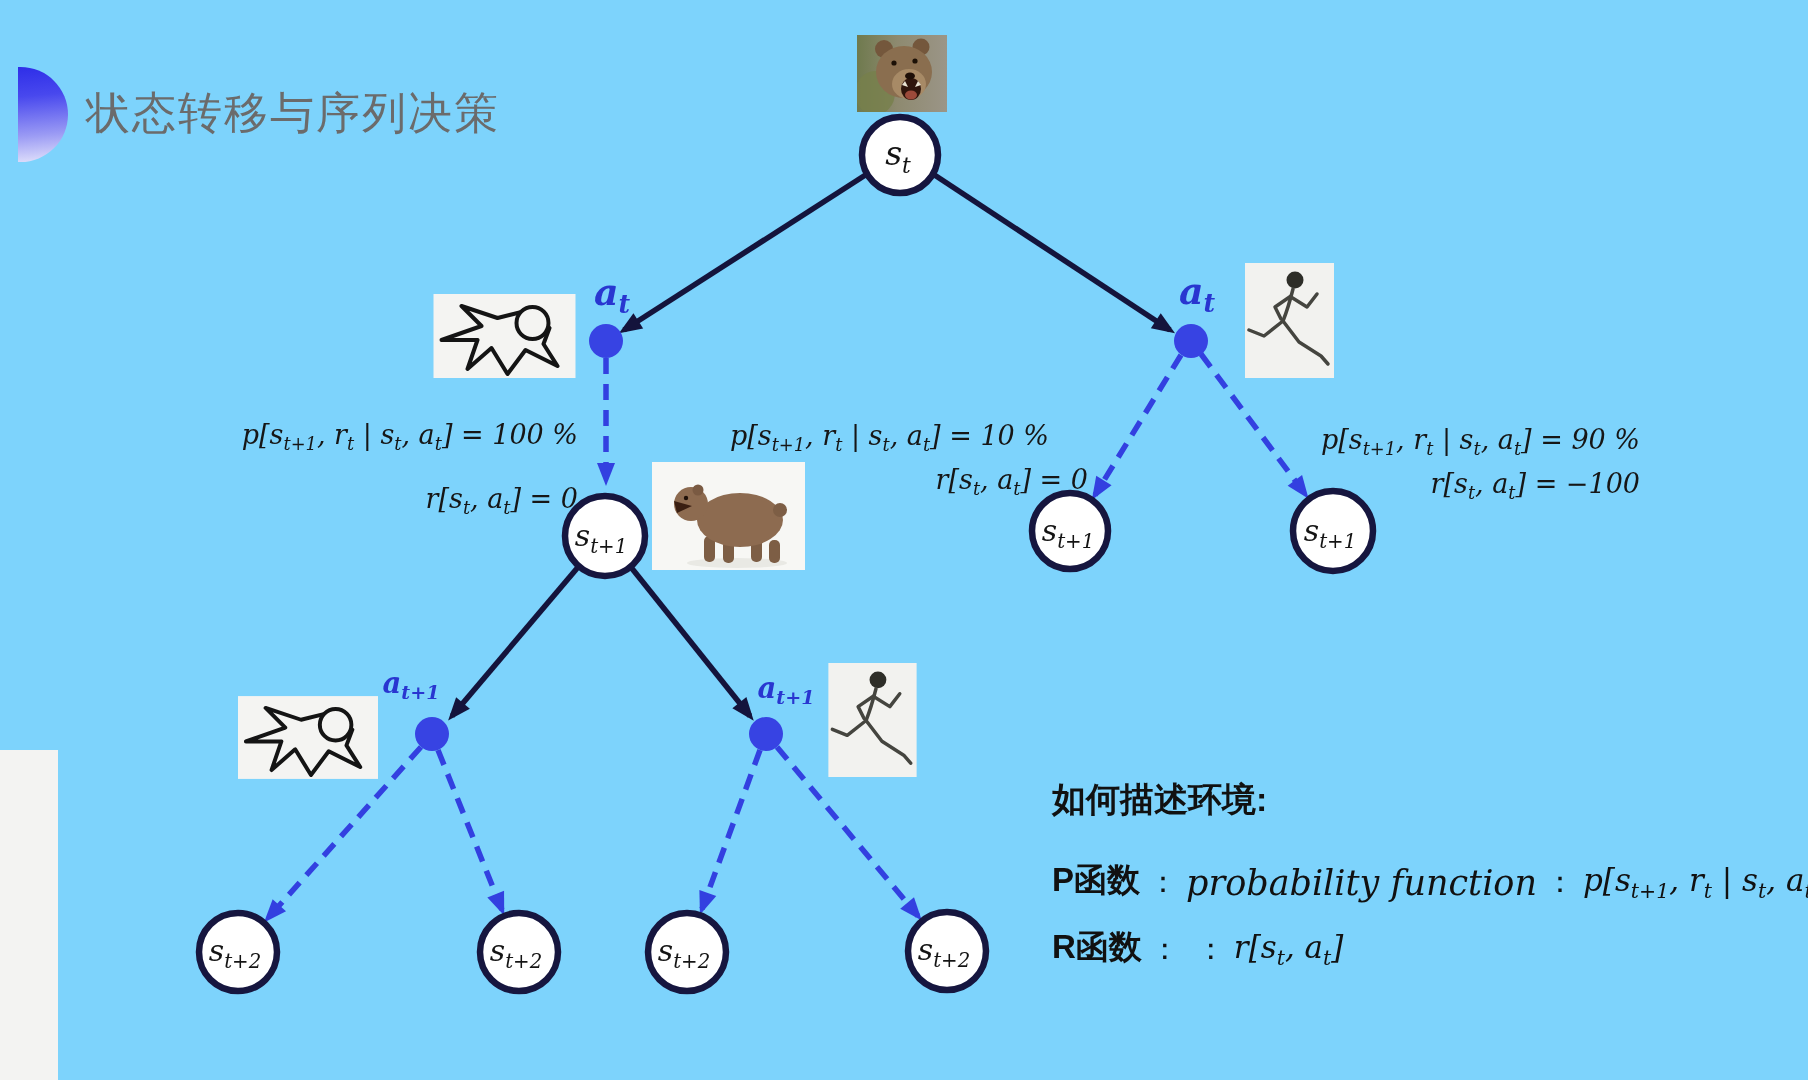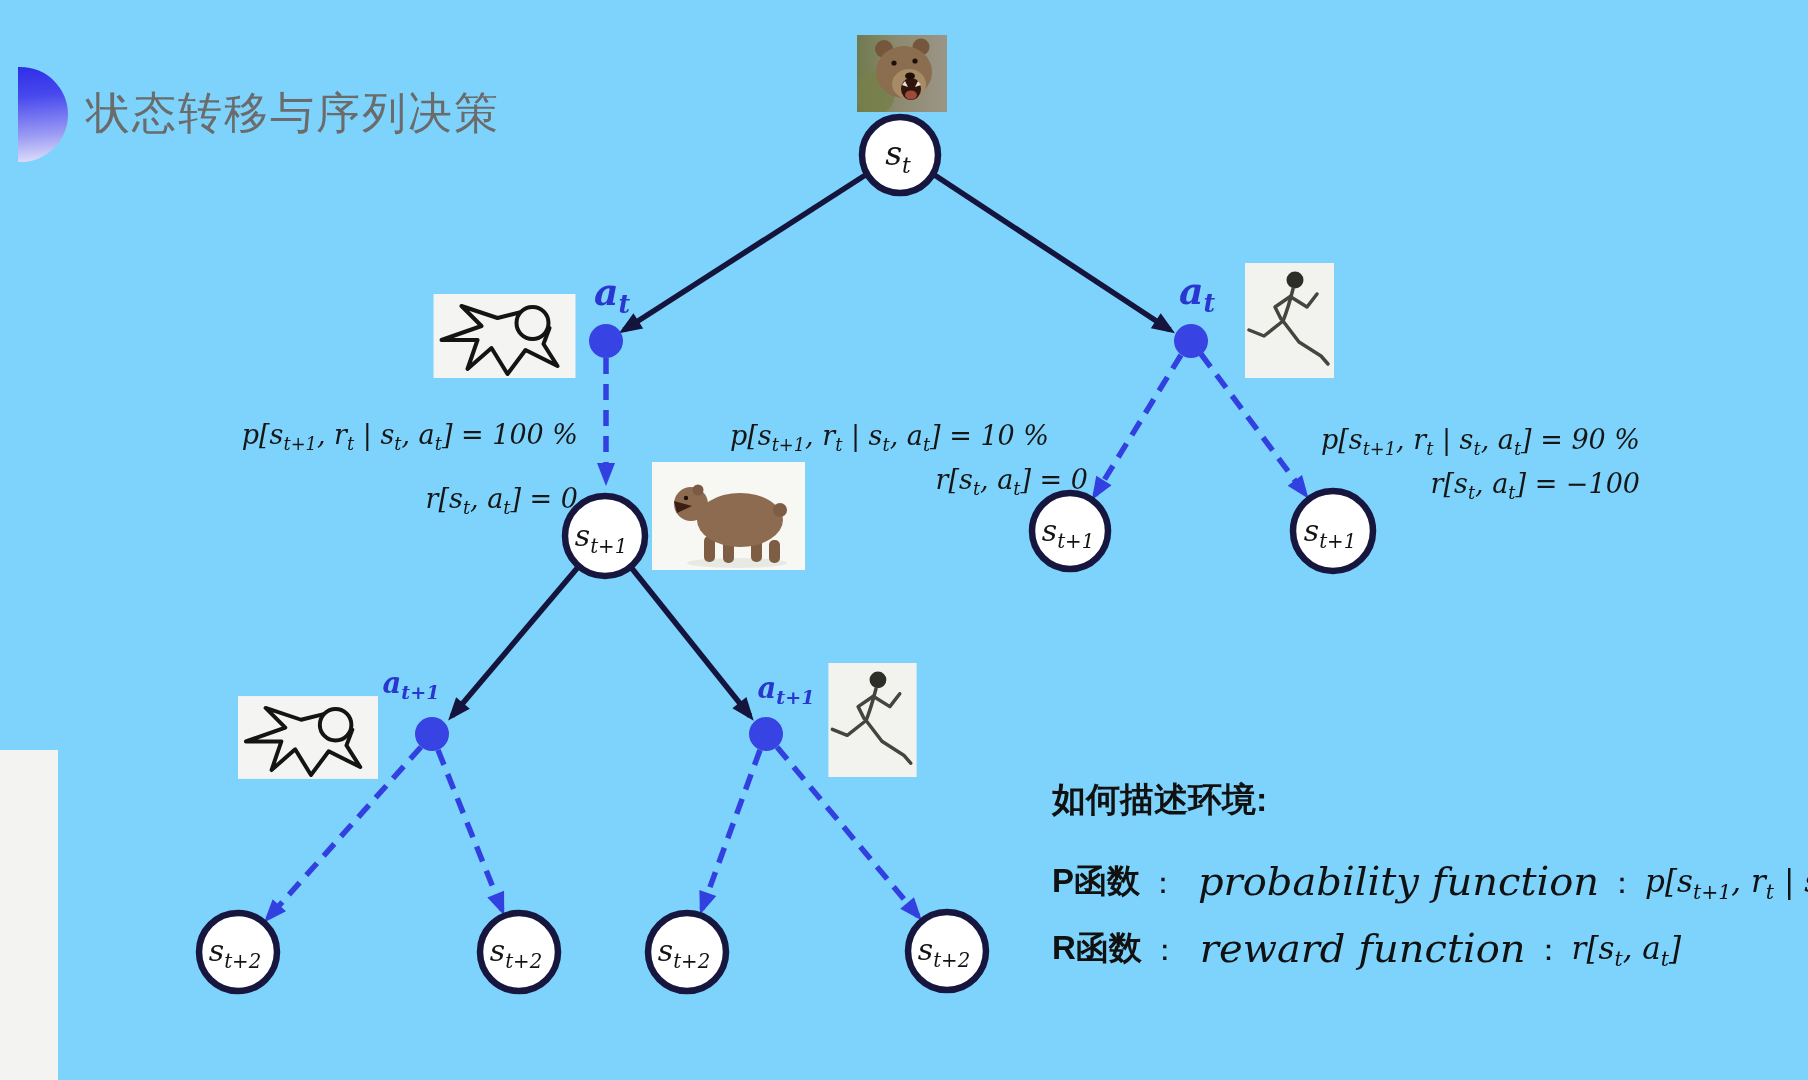--- a/index.html
+++ b/index.html
@@ -17,21 +17,21 @@
   .math sub{font-size:66%;font-style:italic;}
   .nlabel{transform:translate(-50%,-50%);font-size:30px;color:#141414;white-space:nowrap;}
   .nlabel.root{font-size:33px;}
   .alabel{transform:translate(-50%,-50%);font-size:38px;font-weight:600;color:#2936d0;white-space:nowrap;}
   .formula{text-align:left;font-size:27px;color:#161616;white-space:nowrap;}
   
   .panel-h{left:1052px;top:777px;font-size:34px;font-weight:600;color:#111;}
   .panel-line{display:flex;align-items:flex-end;white-space:nowrap;color:#111;}
   .panel-line .cn{font-size:33px;font-weight:600;}
   .panel-line .sep{font-size:30px;margin:0 8px;font-family:"DejaVu Serif",serif;}
-  .panel-line .en-it{font-family:"DejaVu Serif","Liberation Serif",serif;font-style:italic;font-size:40px;margin-left:12px;}
+  .panel-line .en-it{font-family:"DejaVu Serif","Liberation Serif",serif;font-style:italic;font-size:35px;}
   .panel-line .pm{font-size:31px;}
   .icon-box{display:block;}
 </style>
 </head>
 <body>
 
 <div class="slide">
 
   <div class="abs left-strip"></div>
   <div class="abs title-bullet"></div>
@@ -184,18 +184,17 @@
     <span class="cn">P函数</span>
       <span class="sep">：</span>
       <span class="en-it">probability function</span>
       <span class="sep">：</span>
       <span class="math pm">p[s<sub>t+1</sub>, r<sub>t</sub> | s<sub>t</sub>, a<sub>t</sub>]</span>
   </div>
 
   <div class="abs panel-line" style="left:1052px;top:925px">
     <span class="cn">R函数</span>
       <span class="sep">：</span>
-      <span class="en-it">reward function</span>
       <span class="sep">：</span>
       <span class="math pm">r[s<sub>t</sub>, a<sub>t</sub>]</span>
   </div>
 
 </div>
 
 </body></html>

